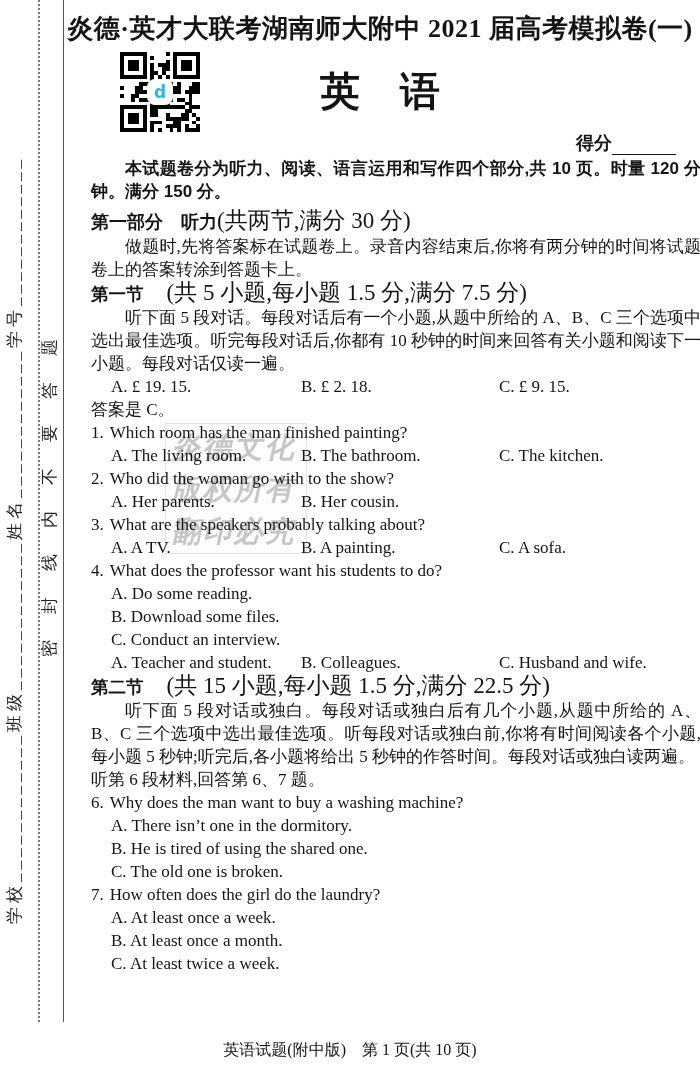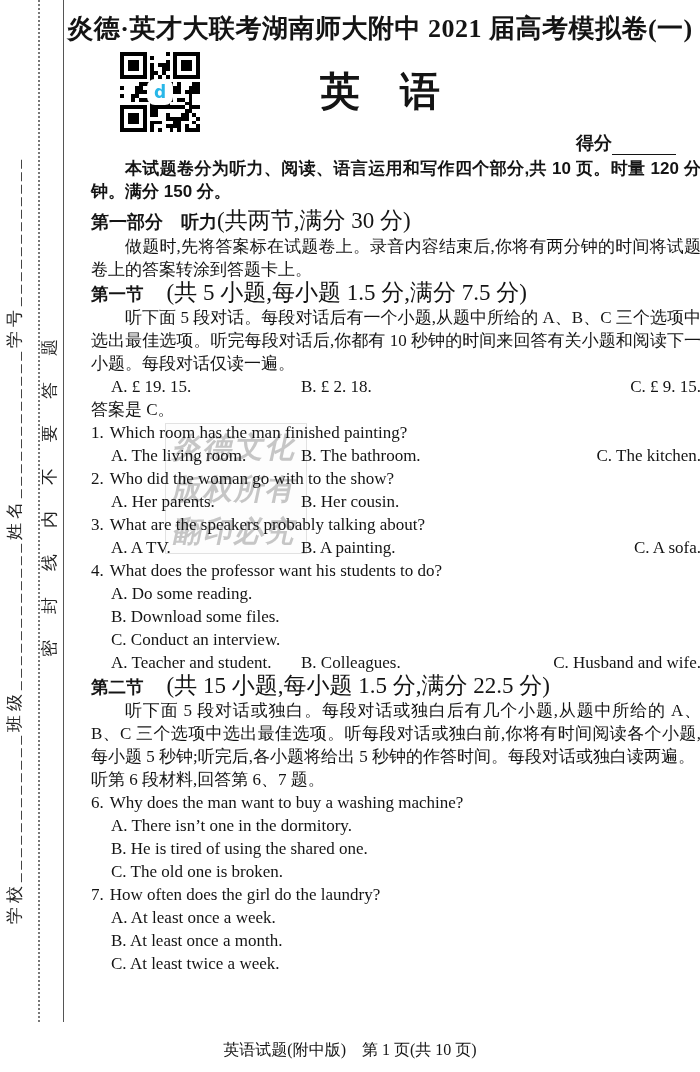--- a/index.html
+++ b/index.html
@@ -50,21 +50,21 @@
     font-family:"Liberation Sans", sans-serif;font-size:17px;}
   .h-part{margin:6px 0 1px 0;}
   .h-part .hb{font-weight:bold;font-size:18px;font-family:"Liberation Sans", sans-serif;}
   .h-sec .hb{font-weight:bold;font-size:17.5px;font-family:"Liberation Sans", sans-serif;}
   .hk{font-size:23px;}
   .para{text-indent:2em;text-align:justify;}
   .qline .qnum{display:inline-block;margin-right:6px;}
   .optrow{display:flex;padding-left:20px;}
   .optrow .opt:nth-child(1){width:190px;}
   .optrow .opt:nth-child(2){width:198px;}
-  .optrow .opt:nth-child(3){flex:1;text-align:right;}
+  .optrow .opt:nth-child(3){flex:1;}
   .optline{padding-left:20px;}
   
   .footer{position:absolute;top:1040px;left:0;width:700px;text-align:center;
     font-size:16px;z-index:1;}
 </style>
 </head>
 <body>
 
 <div>
 

